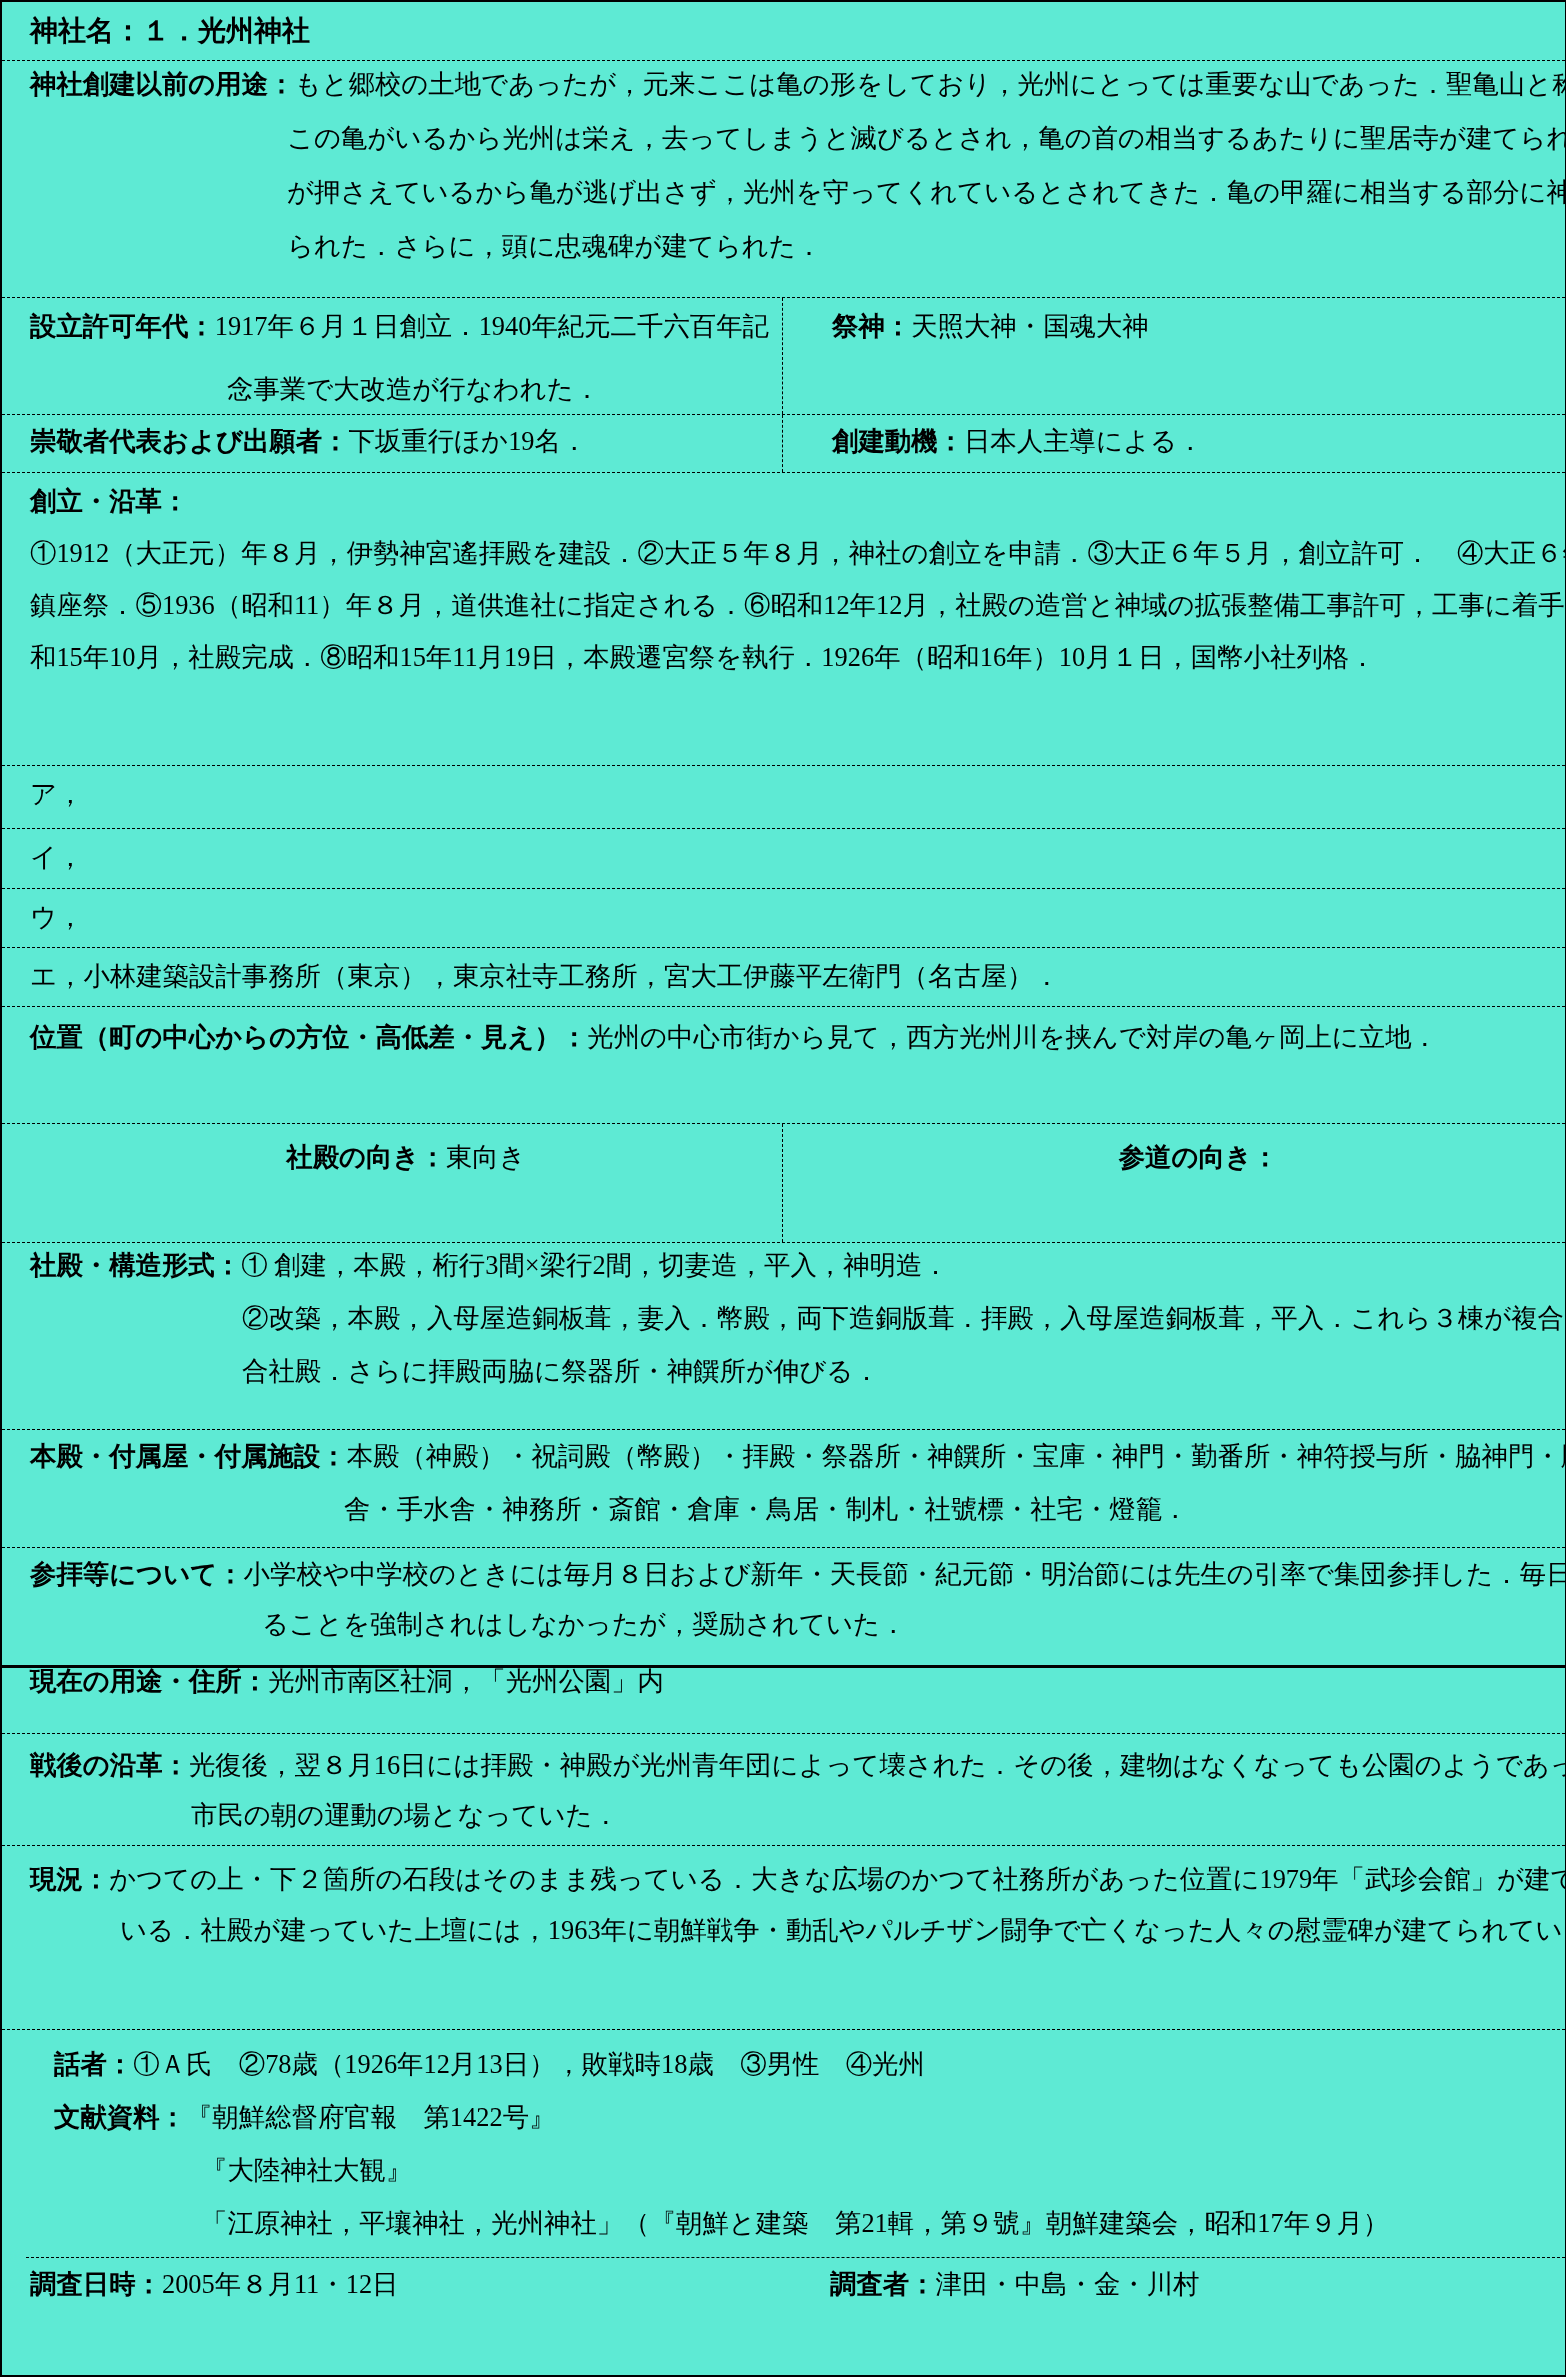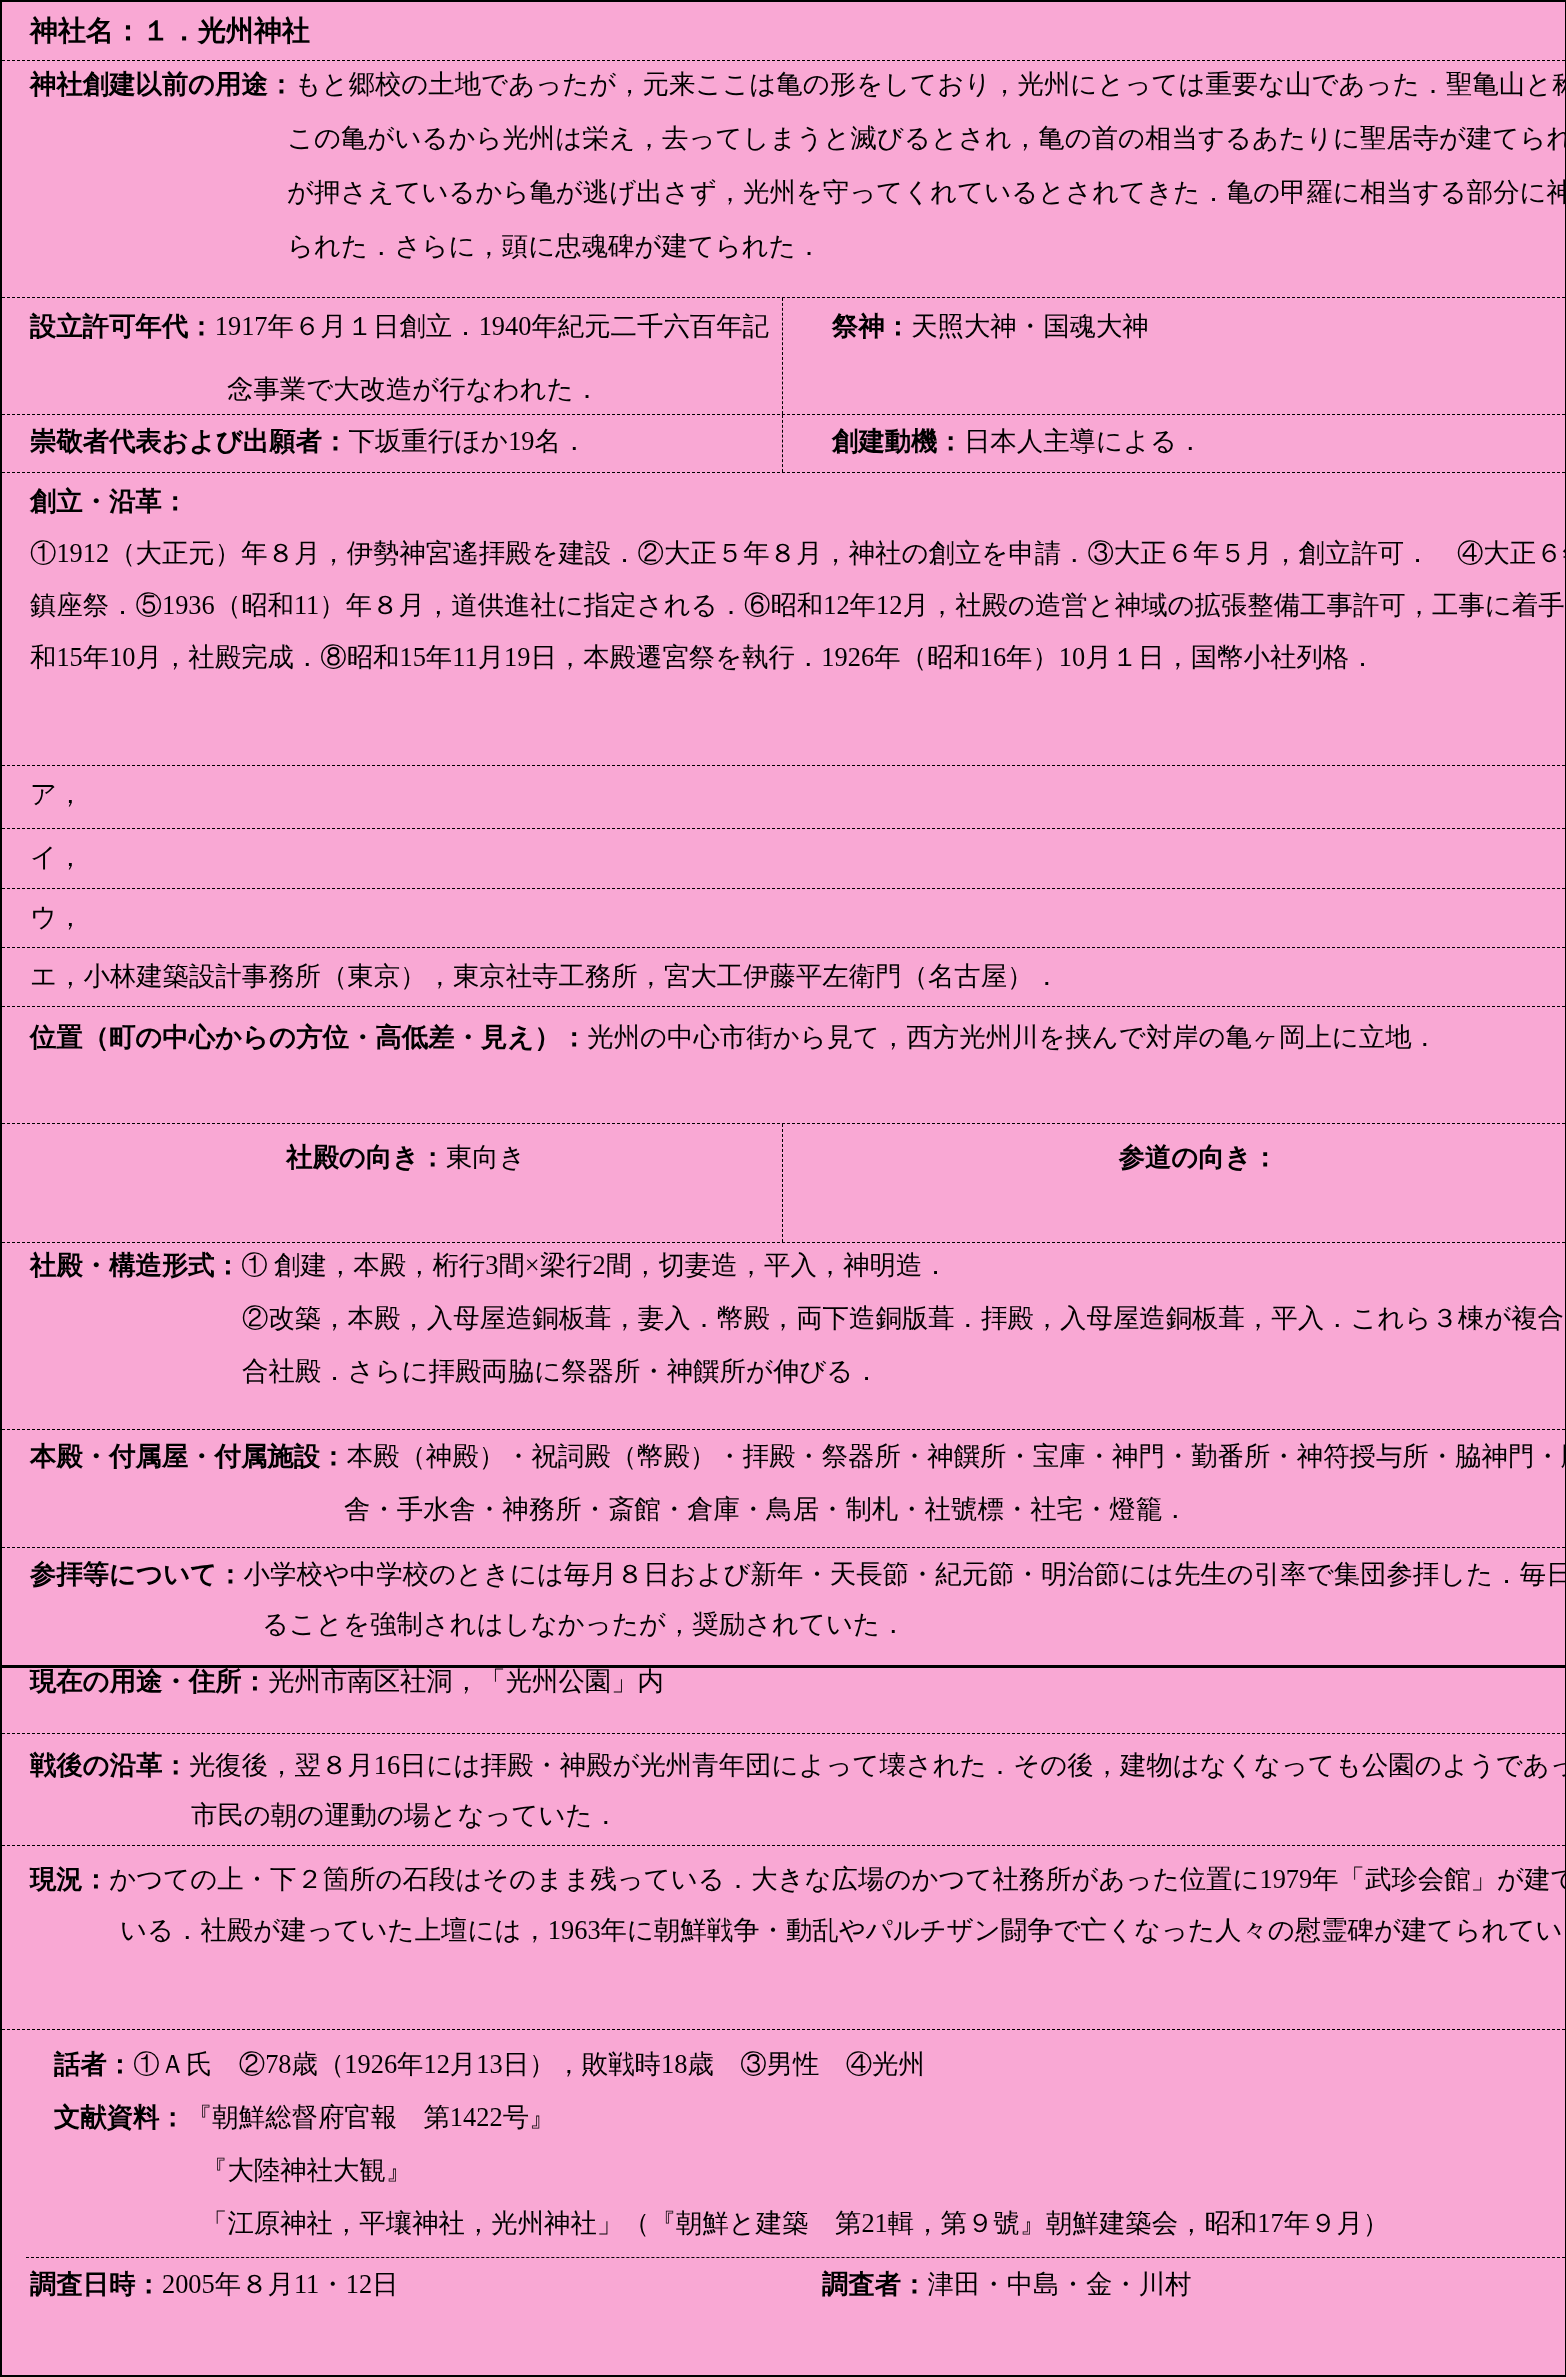--- a/index.html
+++ b/index.html
@@ -1,18 +1,18 @@
 <!DOCTYPE html>
 <html lang="ja" style="font-size:11px"><head>
 <meta charset="utf-8">
 <style>
   html,body{margin:0;padding:0;background:#fff;}
   .page{
     width:1567px;height:2377px;box-sizing:border-box;
-    border:2.8px solid #000;background:#f9a8d4;color:#000;
+    border:2.8px solid #000;background:#5eead4;color:#000;
     font-family:"Liberation Serif",serif;font-size:26.4px;line-height:1;
     overflow:hidden;
   }
   .row{box-sizing:border-box;border-bottom:1.4px dashed #000;padding-left:28px;padding-right:21px;}
   .row.solid{border-bottom:3.5px solid #000;}
   .row.last{border-bottom:none;}
   .cols{display:flex;padding:0;}
   .cols .col-l{box-sizing:border-box;width:780px;padding-left:28px;}
   .cols .col-r{box-sizing:border-box;flex:1;border-left:1.4px dashed #000;padding-left:49px;}
   .cols.nodiv .col-r{border-left:none;padding-left:40px;}
@@ -53,21 +53,21 @@
   .r-current{height:66px;}
   .r-postwar{height:112px;padding-top:18px;}
   .r-postwar .line{height:50px;}
   .ind-postwar{margin-left:161px;}
   .r-present{height:184px;padding-top:20px;}
   .r-present .line{height:51px;}
   .ind-present{margin-left:90px;}
   .r-speaker{height:228px;padding-top:21px;margin-left:24px;}
   .r-speaker .line{height:53px;}
   .ind-ref{margin-left:147px;}
-  .r-survey{height:56px;}
+  .r-survey{height:56px;gap:8px;}
   .r-survey .col-l,.r-survey .col-r{padding-top:12.5px;}
 </style>
 </head>
 <body>
 
 <div class="page">
 
   <div class="row r-title">
     <span class="title-text">神社名：１．光州神社</span>
   </div>

